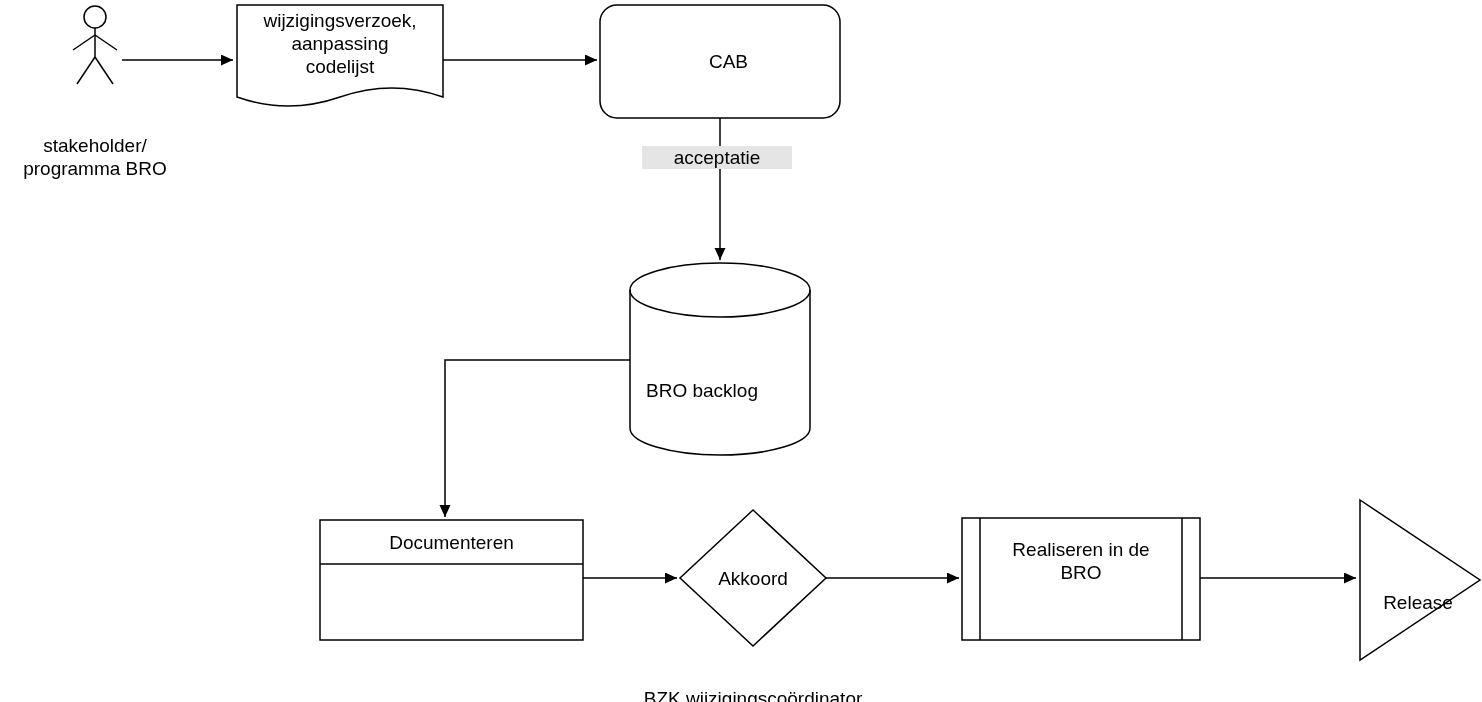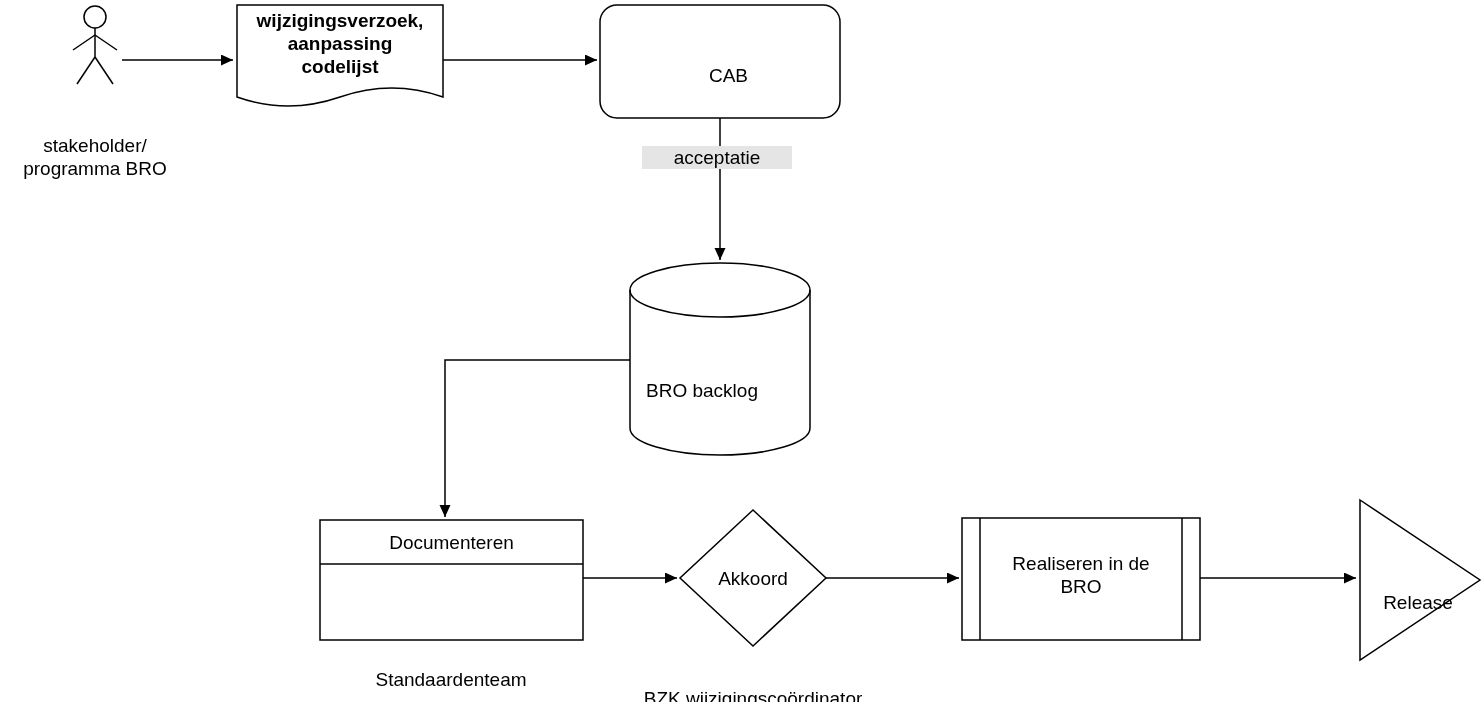--- a/index.html
+++ b/index.html
@@ -88,37 +88,36 @@
     </g>
 
     <line class="edge" x1="1200" y1="578" x2="1356" y2="578" marker-end="url(#arrow)"></line>
 
     <path class="shape" d="M1360,500 L1480,580 L1360,660 Z"></path>
   </svg>
 
   <div class="lbl" style="left:5px; top:134px; width:180px;">stakeholder/
 programma BRO</div>
 
-  <div class="lbl" style="left:239px; top:9px; width:202px;font-weight:bold;">wijzigingsverzoek,
+  <div class="lbl" style="left:239px; top:9px; width:202px;">wijzigingsverzoek,
 aanpassing
 codelijst</div>
 
-  <div class="lbl flex" style="left:600px; top:19px; width:257px; height:113px;">CAB</div>
+  <div class="lbl flex" style="left:600px; top:5px; width:257px; height:113px;">CAB</div>
 
   <div class="lbl bg" style="left:642px; top:146px; width:150px;">acceptatie</div>
 
   <div class="lbl" style="left:630px; top:379px; width:144px;">BRO backlog</div>
 
   <div class="lbl flex bold" style="left:321px; top:521px; width:261px; height:43px;">Documenteren</div>
 
-  <div class="lbl" style="left:331px; top:668px; width:240px;">Standaardenteam</div>
 
   <div class="lbl" style="left:688px; top:567px; width:130px;">Akkoord</div>
 
   <div class="lbl" style="left:603px; top:687px; width:300px;">BZK wijzigingscoördinator</div>
 
-  <div class="lbl flex" style="left:982px; top:532px; width:198px; height:86px;">Realiseren in de
+  <div class="lbl flex" style="left:982px; top:518px; width:198px; height:86px;">Realiseren in de
 BRO</div>
 
 
   <div class="lbl" style="left:1362px; top:567px; width:112px;margin-top:24px;">Release</div>
 
 </div>
 
 </body></html>

